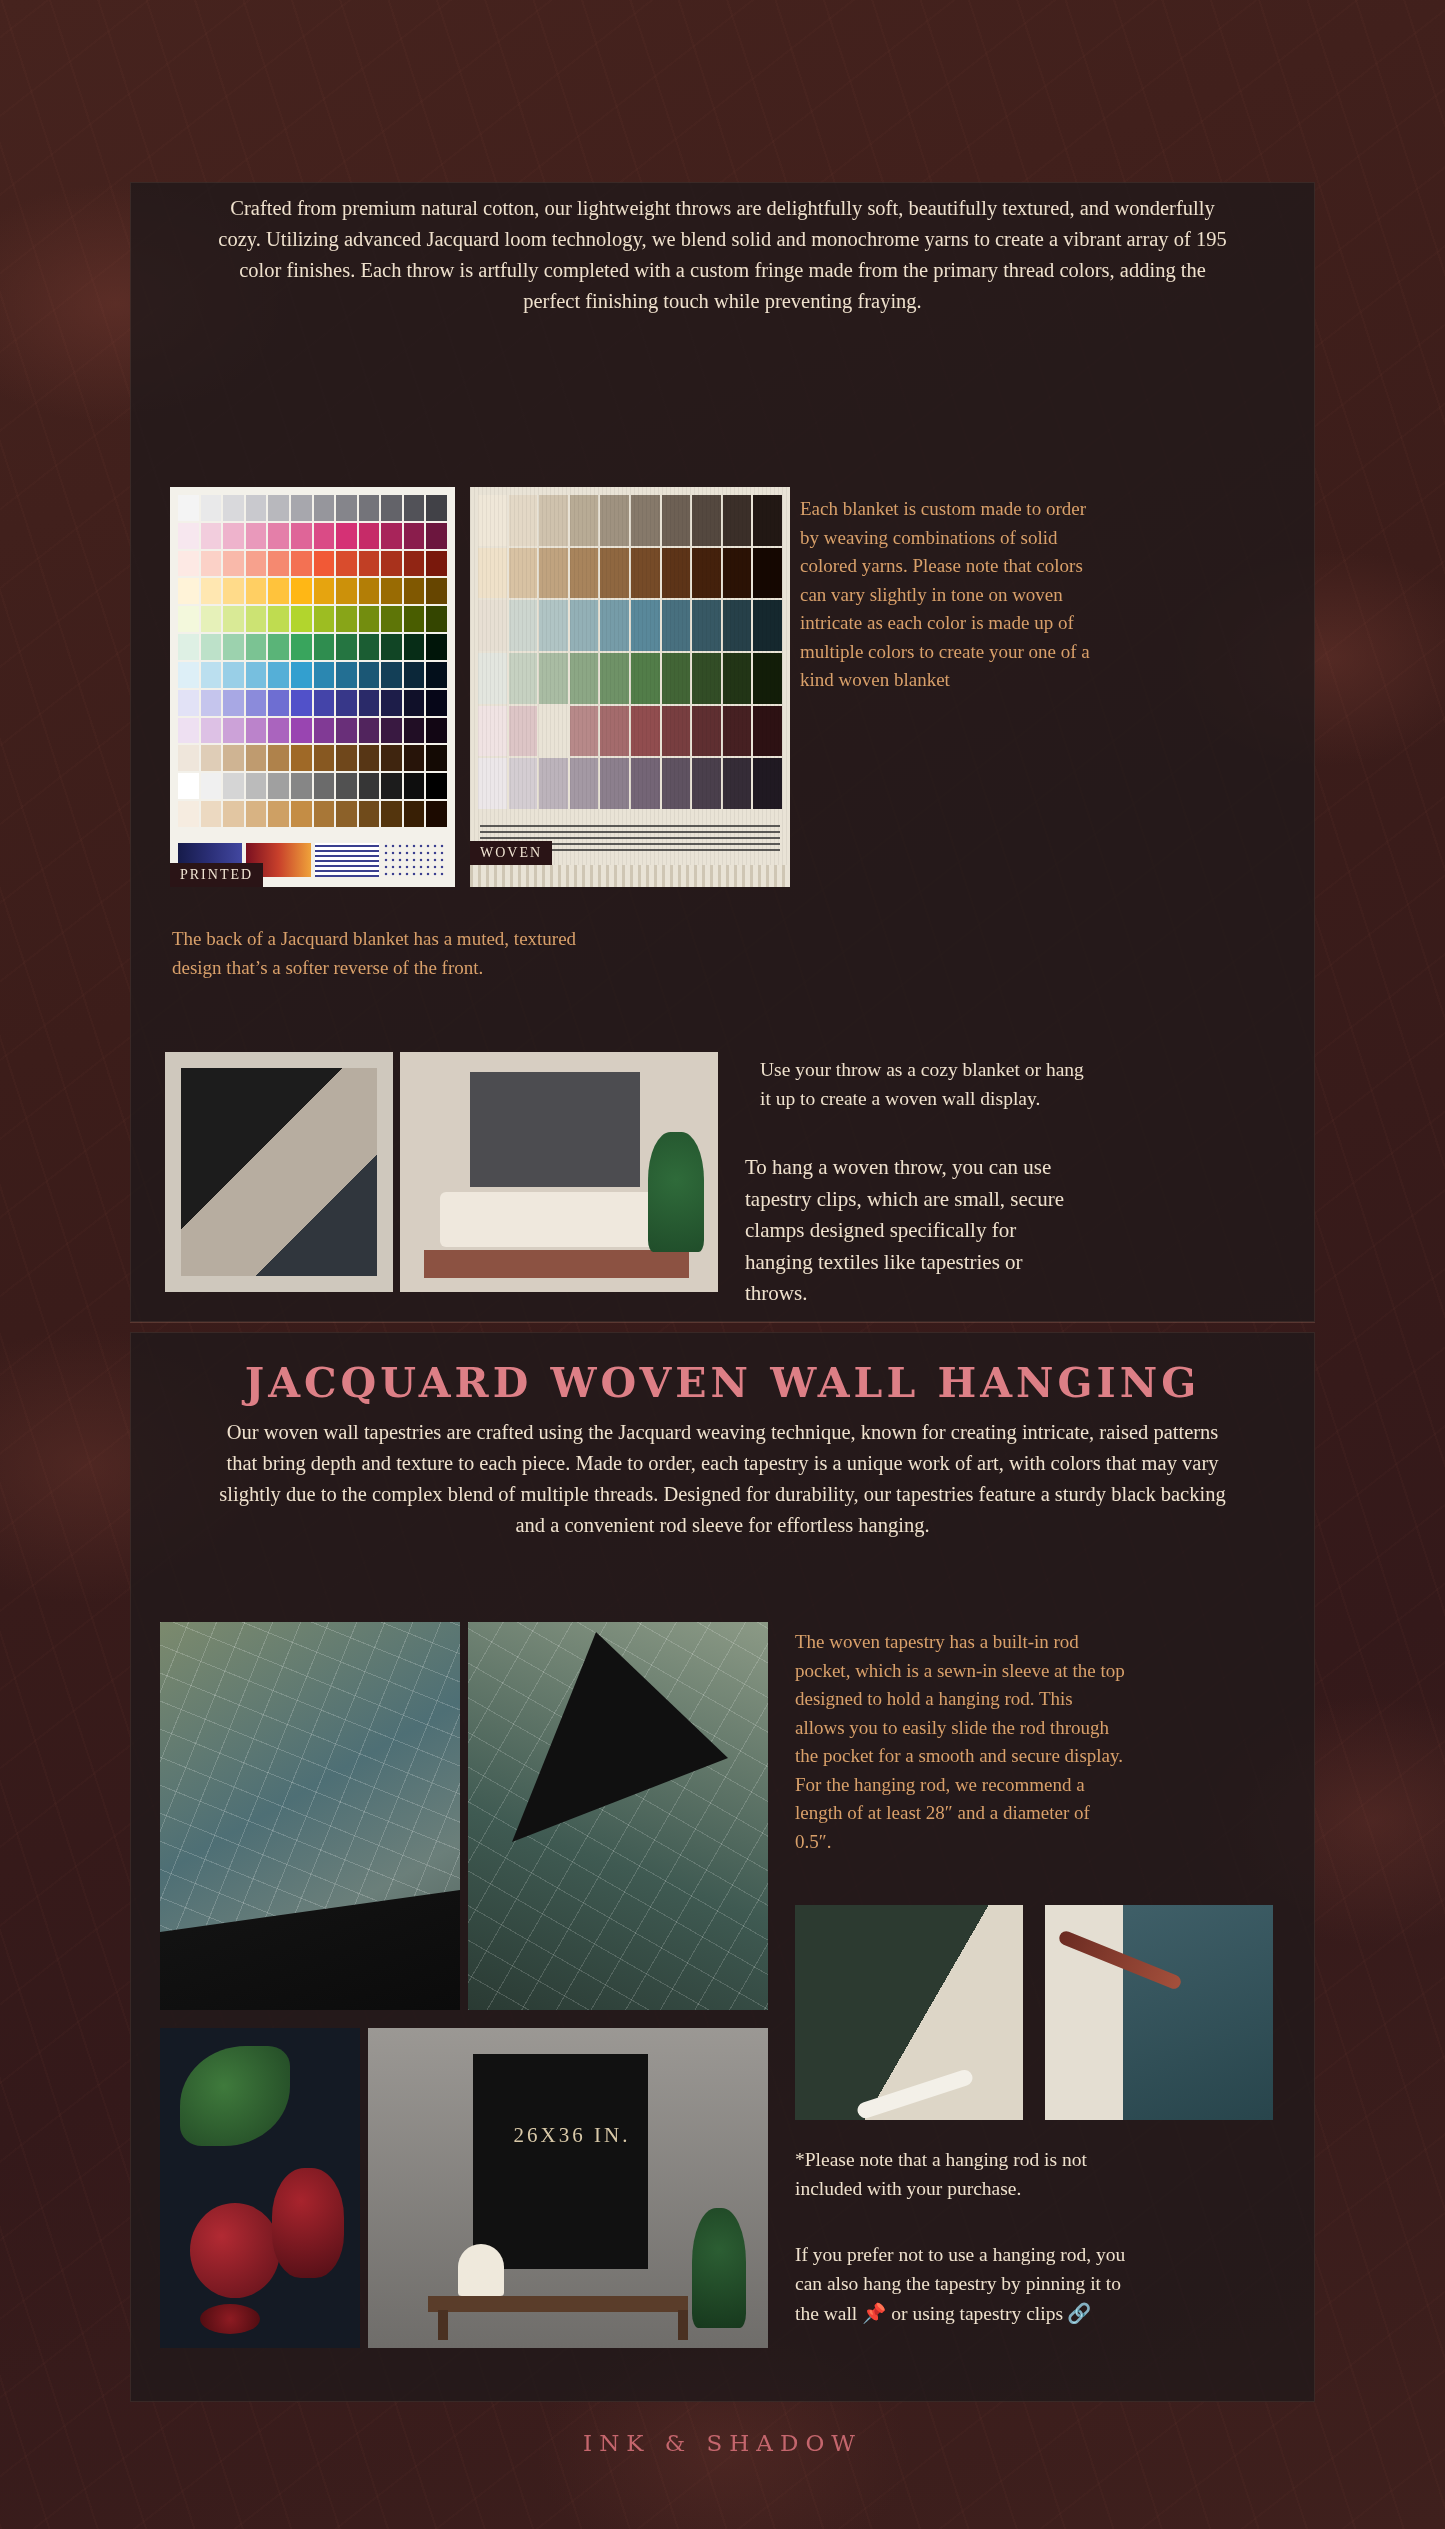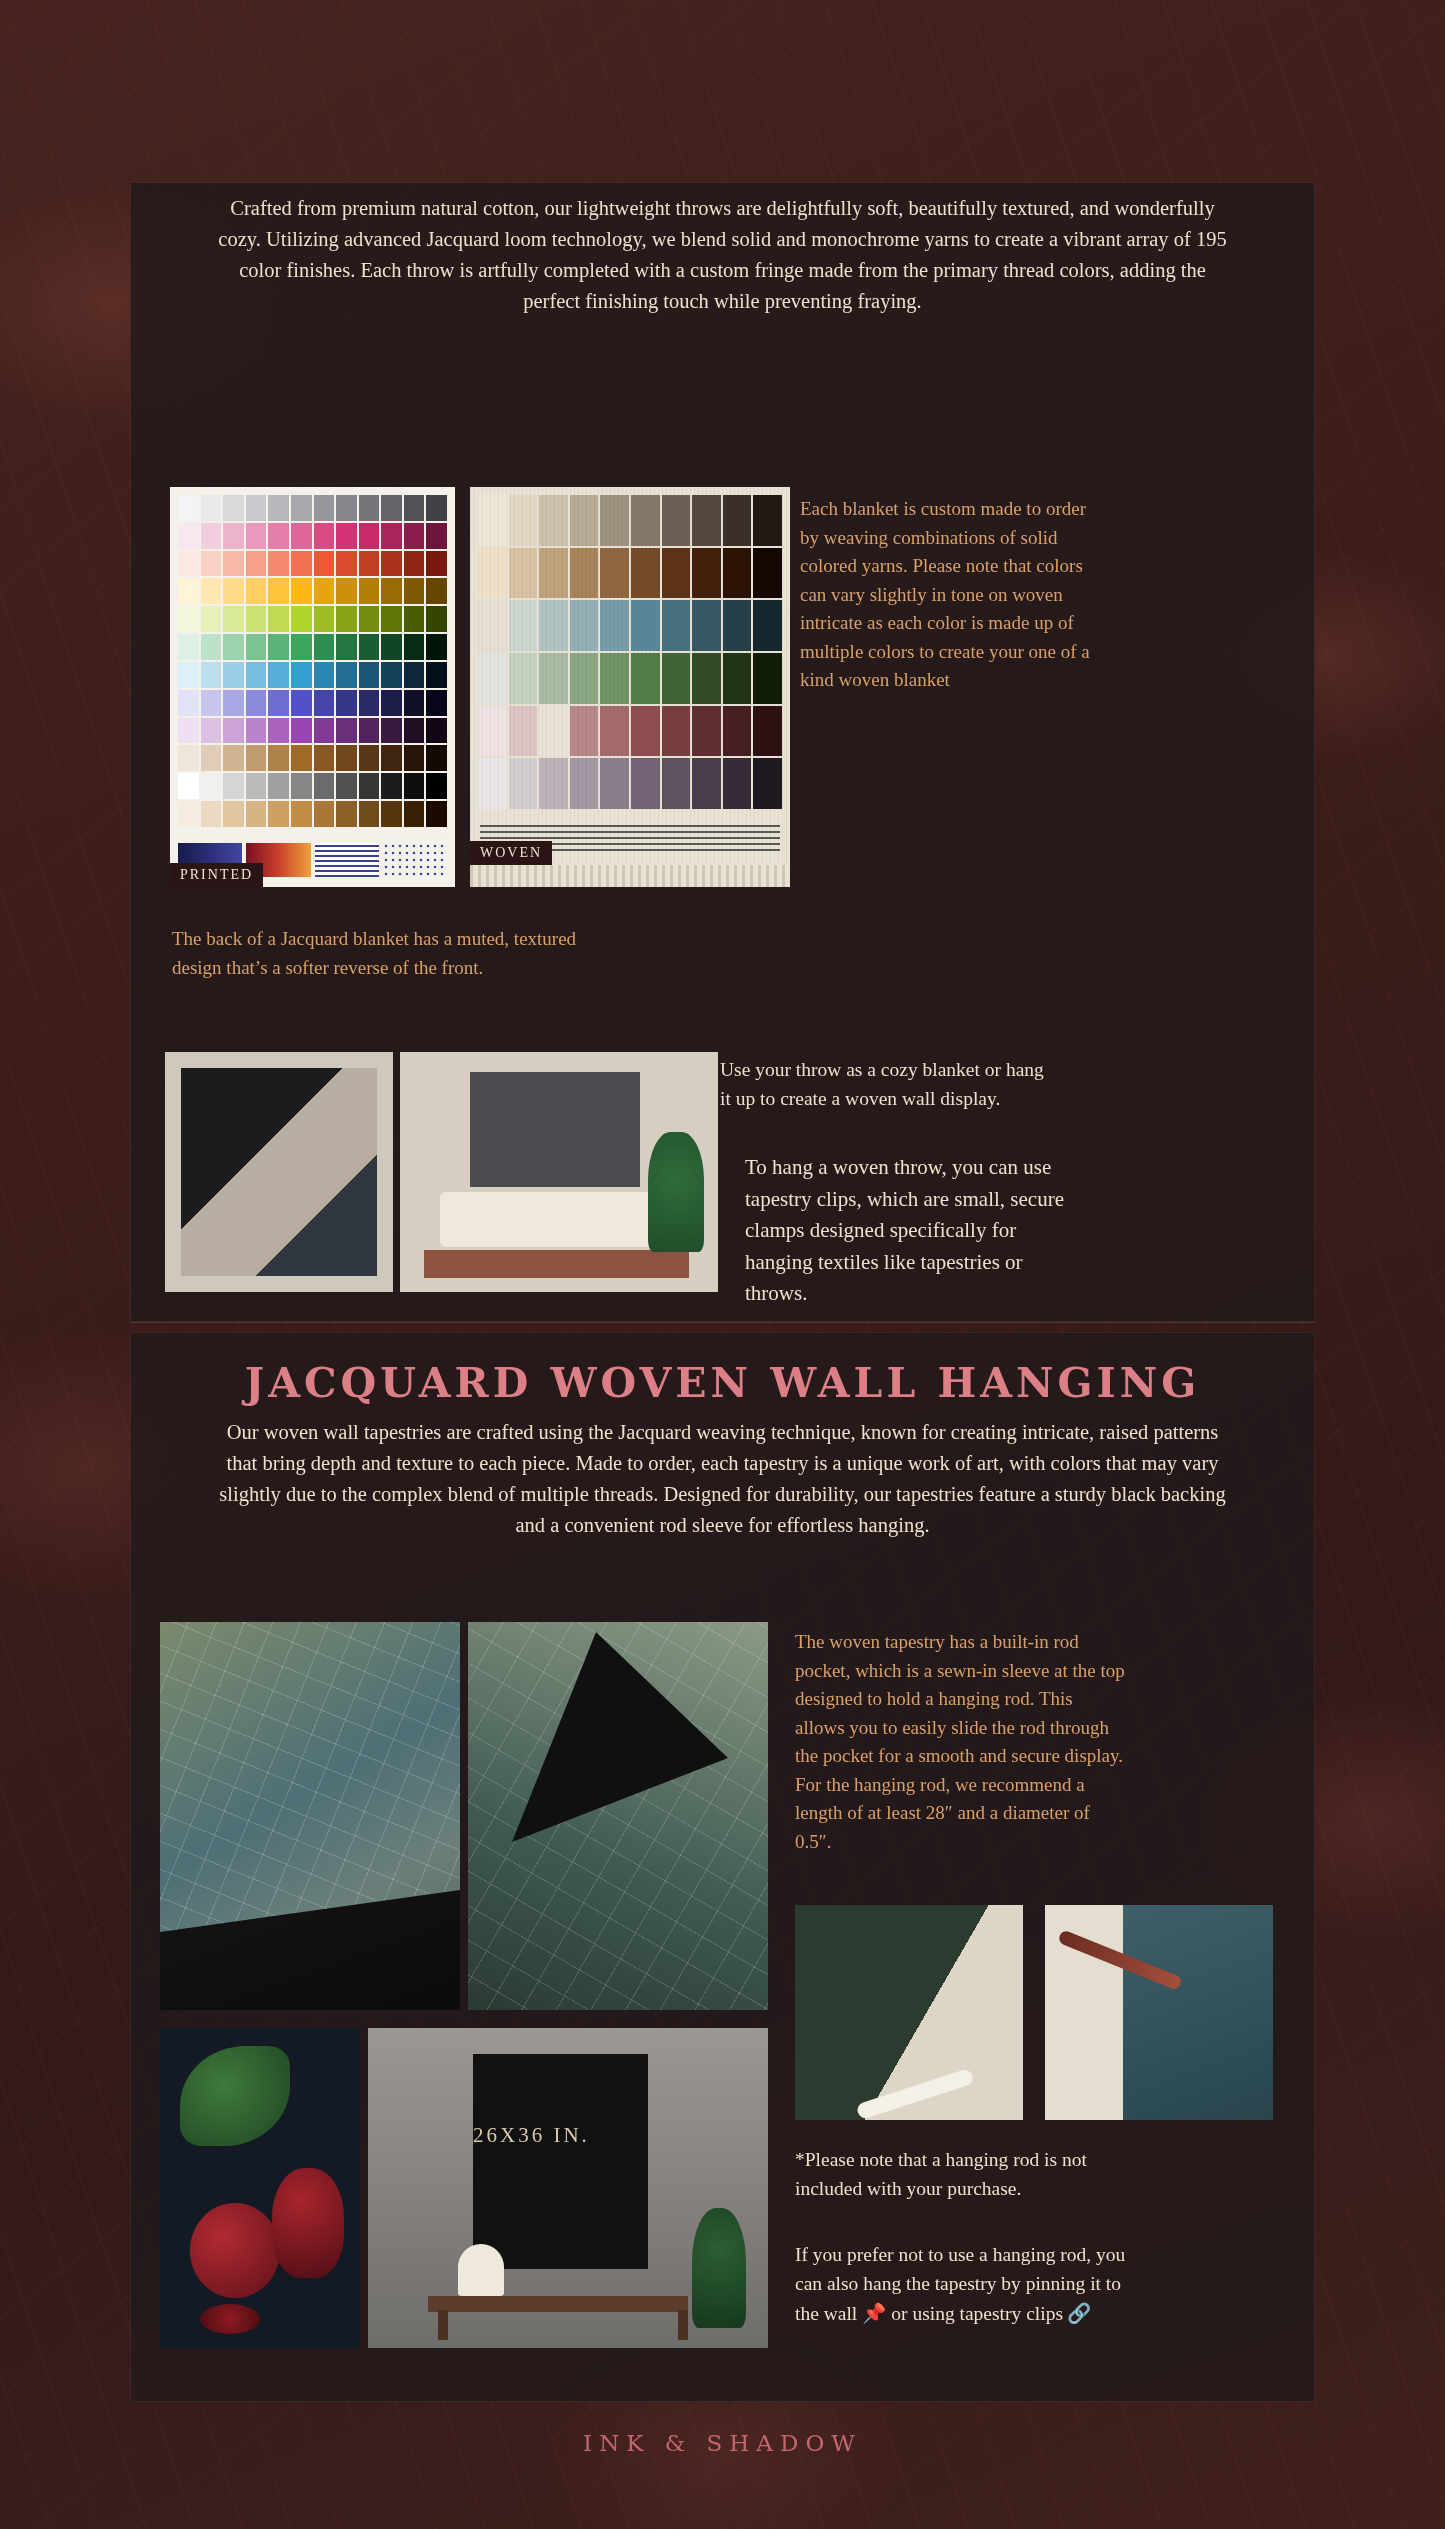--- a/index.html
+++ b/index.html
@@ -368,21 +368,21 @@
   <div class="imgbox" style="left:165px; top:1052px; width:228px; height:240px; background:#cfc8bd;">
     <div style="position:absolute;inset:16px;background:linear-gradient(135deg,#1c1c1c 0 40%,#b7ada0 40% 70%,#30363d 70% 100%);"></div>
   </div>
   <div class="imgbox" style="left:400px; top:1052px; width:318px; height:240px; background:#d7cec2;">
     <div style="position:absolute;left:70px;top:20px;width:170px;height:115px;background:#4c4c50;"></div>
     <div style="position:absolute;left:40px;bottom:45px;width:230px;height:55px;background:#efe8dd;border-radius:6px;"></div>
     <div style="position:absolute;left:24px;bottom:14px;width:265px;height:28px;background:#8c5242;"></div>
     <div style="position:absolute;right:14px;bottom:40px;width:56px;height:120px;background:radial-gradient(circle at 50% 40%,#2f6b3a,#204d2a);border-radius:40% 40% 10% 10%;"></div>
   </div>
 
-  <div class="cap cream" style="left:720px; top:1055px; width:330px; font-size:19.5px;">Use your throw as a cozy blanket or hang it up to create a woven wall display.</div>
+  <div class="cap cream" style="left:760px; top:1055px; width:330px; font-size:19.5px;">Use your throw as a cozy blanket or hang it up to create a woven wall display.</div>
   <div class="cap cream" style="left:745px; top:1152px; width:340px; font-size:21px;"> To hang a woven throw, you can use tapestry clips, which are small, secure clamps designed specifically for hanging textiles like tapestries or throws.</div>
 
   <div class="divider" style="top:1322px;"></div>
 
   <div class="panel" id="panel-wall">
     <div class="section-title">JACQUARD WOVEN WALL HANGING</div>
     <div class="body-copy">Our woven wall tapestries are crafted using the Jacquard weaving technique, known for creating intricate, raised patterns that bring depth and texture to each piece. Made to order, each tapestry is a unique work of art, with colors that may vary slightly due to the complex blend of multiple threads. Designed for durability, our tapestries feature a sturdy  black backing and a convenient rod sleeve for effortless hanging.</div>
   </div>
 
   <div class="imgbox" style="left:160px; top:1622px; width:300px; height:388px; background:#6f7d6a;">
@@ -414,21 +414,21 @@
   <div class="imgbox" style="left:160px; top:2028px; width:200px; height:320px; background:#141a24;">
     <div style="position:absolute;left:20px;top:18px;width:110px;height:100px;background:radial-gradient(circle at 40% 40%,#3f7a3c,#1f4423);border-radius:60% 20% 60% 20%;"></div>
     <div style="position:absolute;left:30px;bottom:50px;width:90px;height:95px;background:radial-gradient(circle at 35% 35%,#b22a33,#5e1119);border-radius:50%;"></div>
     <div style="position:absolute;right:16px;bottom:70px;width:72px;height:110px;background:radial-gradient(circle at 40% 30%,#a8242d,#4e0e15);border-radius:45% 45% 40% 40%;"></div>
     <div style="position:absolute;left:40px;bottom:14px;width:60px;height:30px;background:radial-gradient(circle,#8e1b22,#4a0b10);border-radius:50%;"></div>
   </div>
 
   <div class="imgbox" style="left:368px; top:2028px; width:400px; height:320px; background:#8d8b88;">
     <div style="position:absolute;inset:0;background:linear-gradient(180deg,#9b9894,#6f6d6a);"></div>
     <div style="position:absolute;left:105px;top:26px;width:175px;height:215px;background:#111;"></div>
-    <div style="position:absolute;left:105px;top:95px;width:198px;color:#d9c9a8;font-size:21px;letter-spacing:3px;">26X36 IN.</div>
+    <div style="position:absolute;left:105px;top:95px;width:198px;text-align:center;color:#d9c9a8;font-size:21px;letter-spacing:3px;">26X36 IN.</div>
     <div style="position:absolute;left:60px;bottom:36px;width:260px;height:16px;background:#5a3d2a;"></div>
     <div style="position:absolute;left:70px;bottom:8px;width:10px;height:30px;background:#4a3122;"></div>
     <div style="position:absolute;right:80px;bottom:8px;width:10px;height:30px;background:#4a3122;"></div>
     <div style="position:absolute;left:90px;bottom:52px;width:46px;height:52px;background:#efe9dc;border-radius:24px 24px 4px 4px;"></div>
     <div style="position:absolute;right:22px;bottom:20px;width:54px;height:120px;background:radial-gradient(circle at 50% 35%,#2c5e33,#17381d);border-radius:45% 45% 12% 12%;"></div>
   </div>
 
   <div class="cap cream" style="left:795px; top:2145px; width:340px; font-size:19.5px;">*Please note that a hanging rod is not included with your purchase.</div>
   <div class="cap cream" style="left:795px; top:2240px; width:345px; font-size:19.5px;"> If you prefer not to use a hanging rod, you can also hang the tapestry by pinning it to the wall 📌 or using tapestry clips 🔗</div>
 

